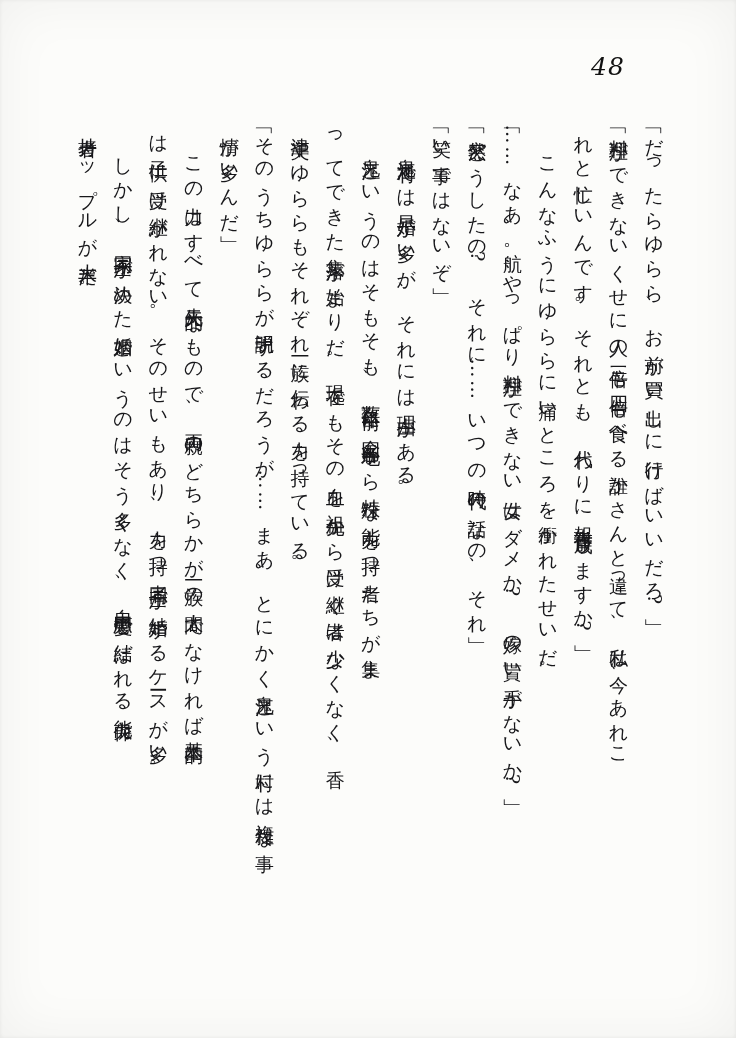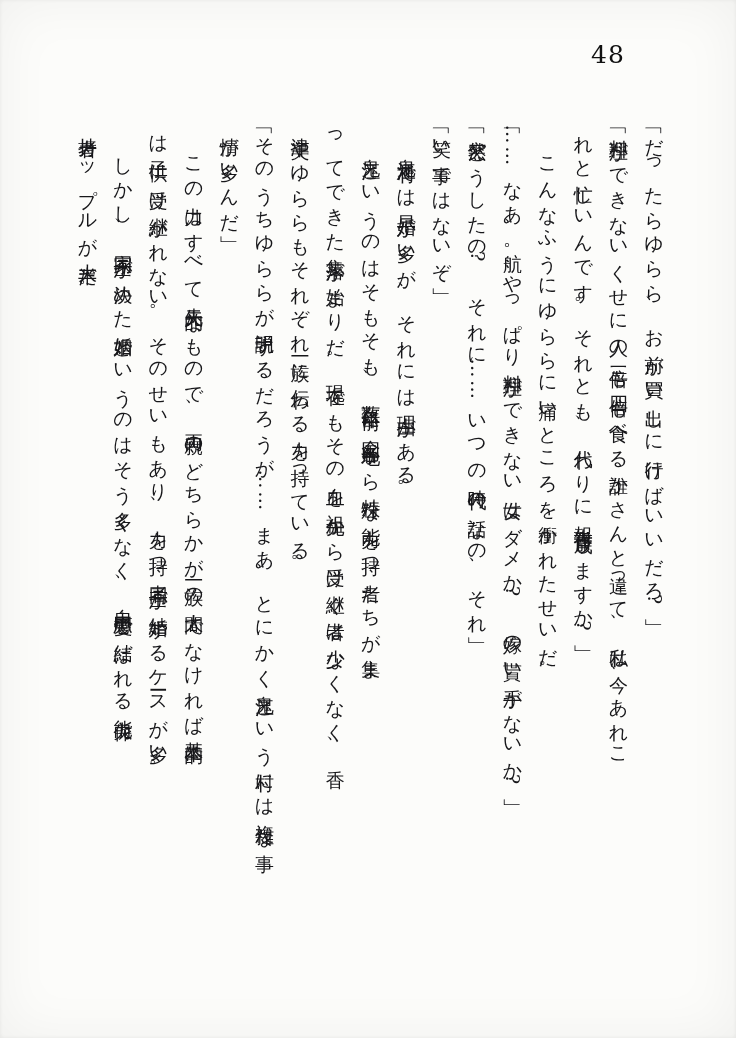--- a/index.html
+++ b/index.html
@@ -20,25 +20,26 @@
   .page {
     position: relative;
     width: 736px;
     height: 1038px;
     background: var(--paper);
     overflow: hidden;
     box-shadow: inset 0 0 55px rgba(0,0,0,0.05), inset 0 0 4px rgba(0,0,0,0.06);
   }
   .page-number {
     position: absolute;
-    top: 40px;
+    top: 52px;
     left: 580px;
     width: 56px;
     text-align: center;
     font-family: "DejaVu Serif", "Liberation Serif", serif;
+    font-style: italic;
     font-size: 25px;
     letter-spacing: 1px;
     color: var(--page_number);
   }
   .text-area {
     position: absolute;
     top: 122px;
     right: 64px;
     width: 602px;
     height: 848px;

